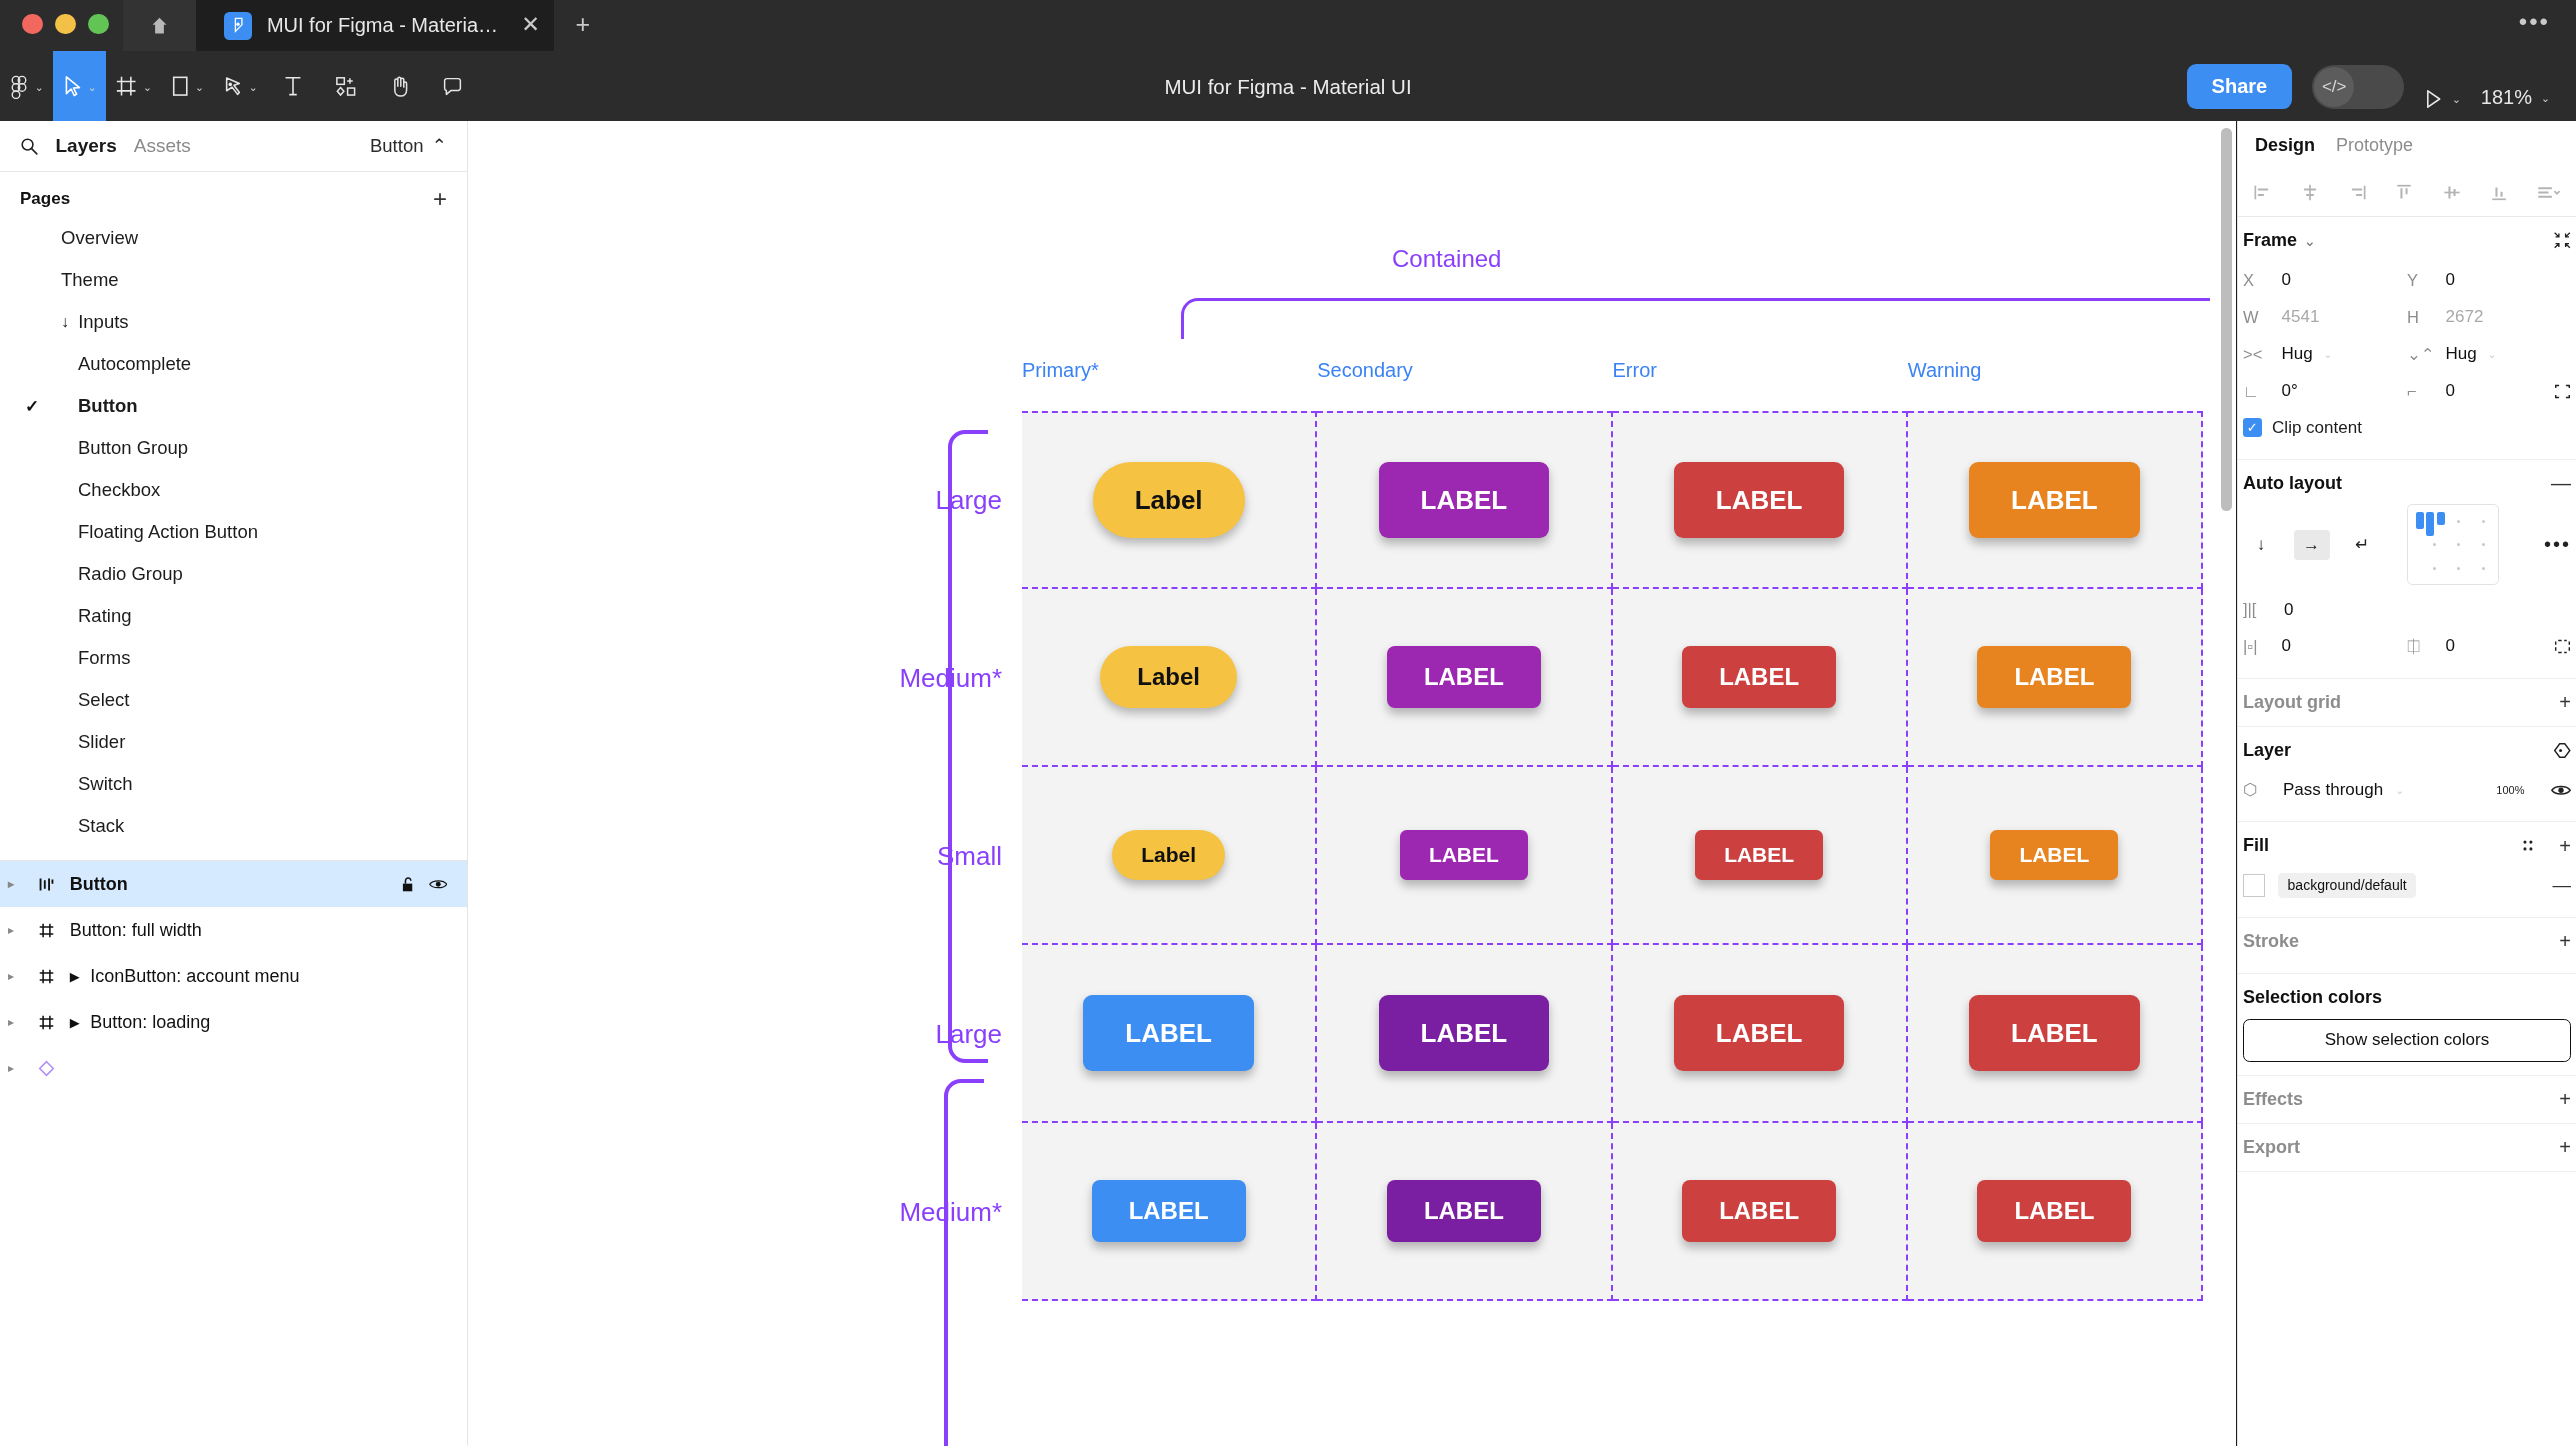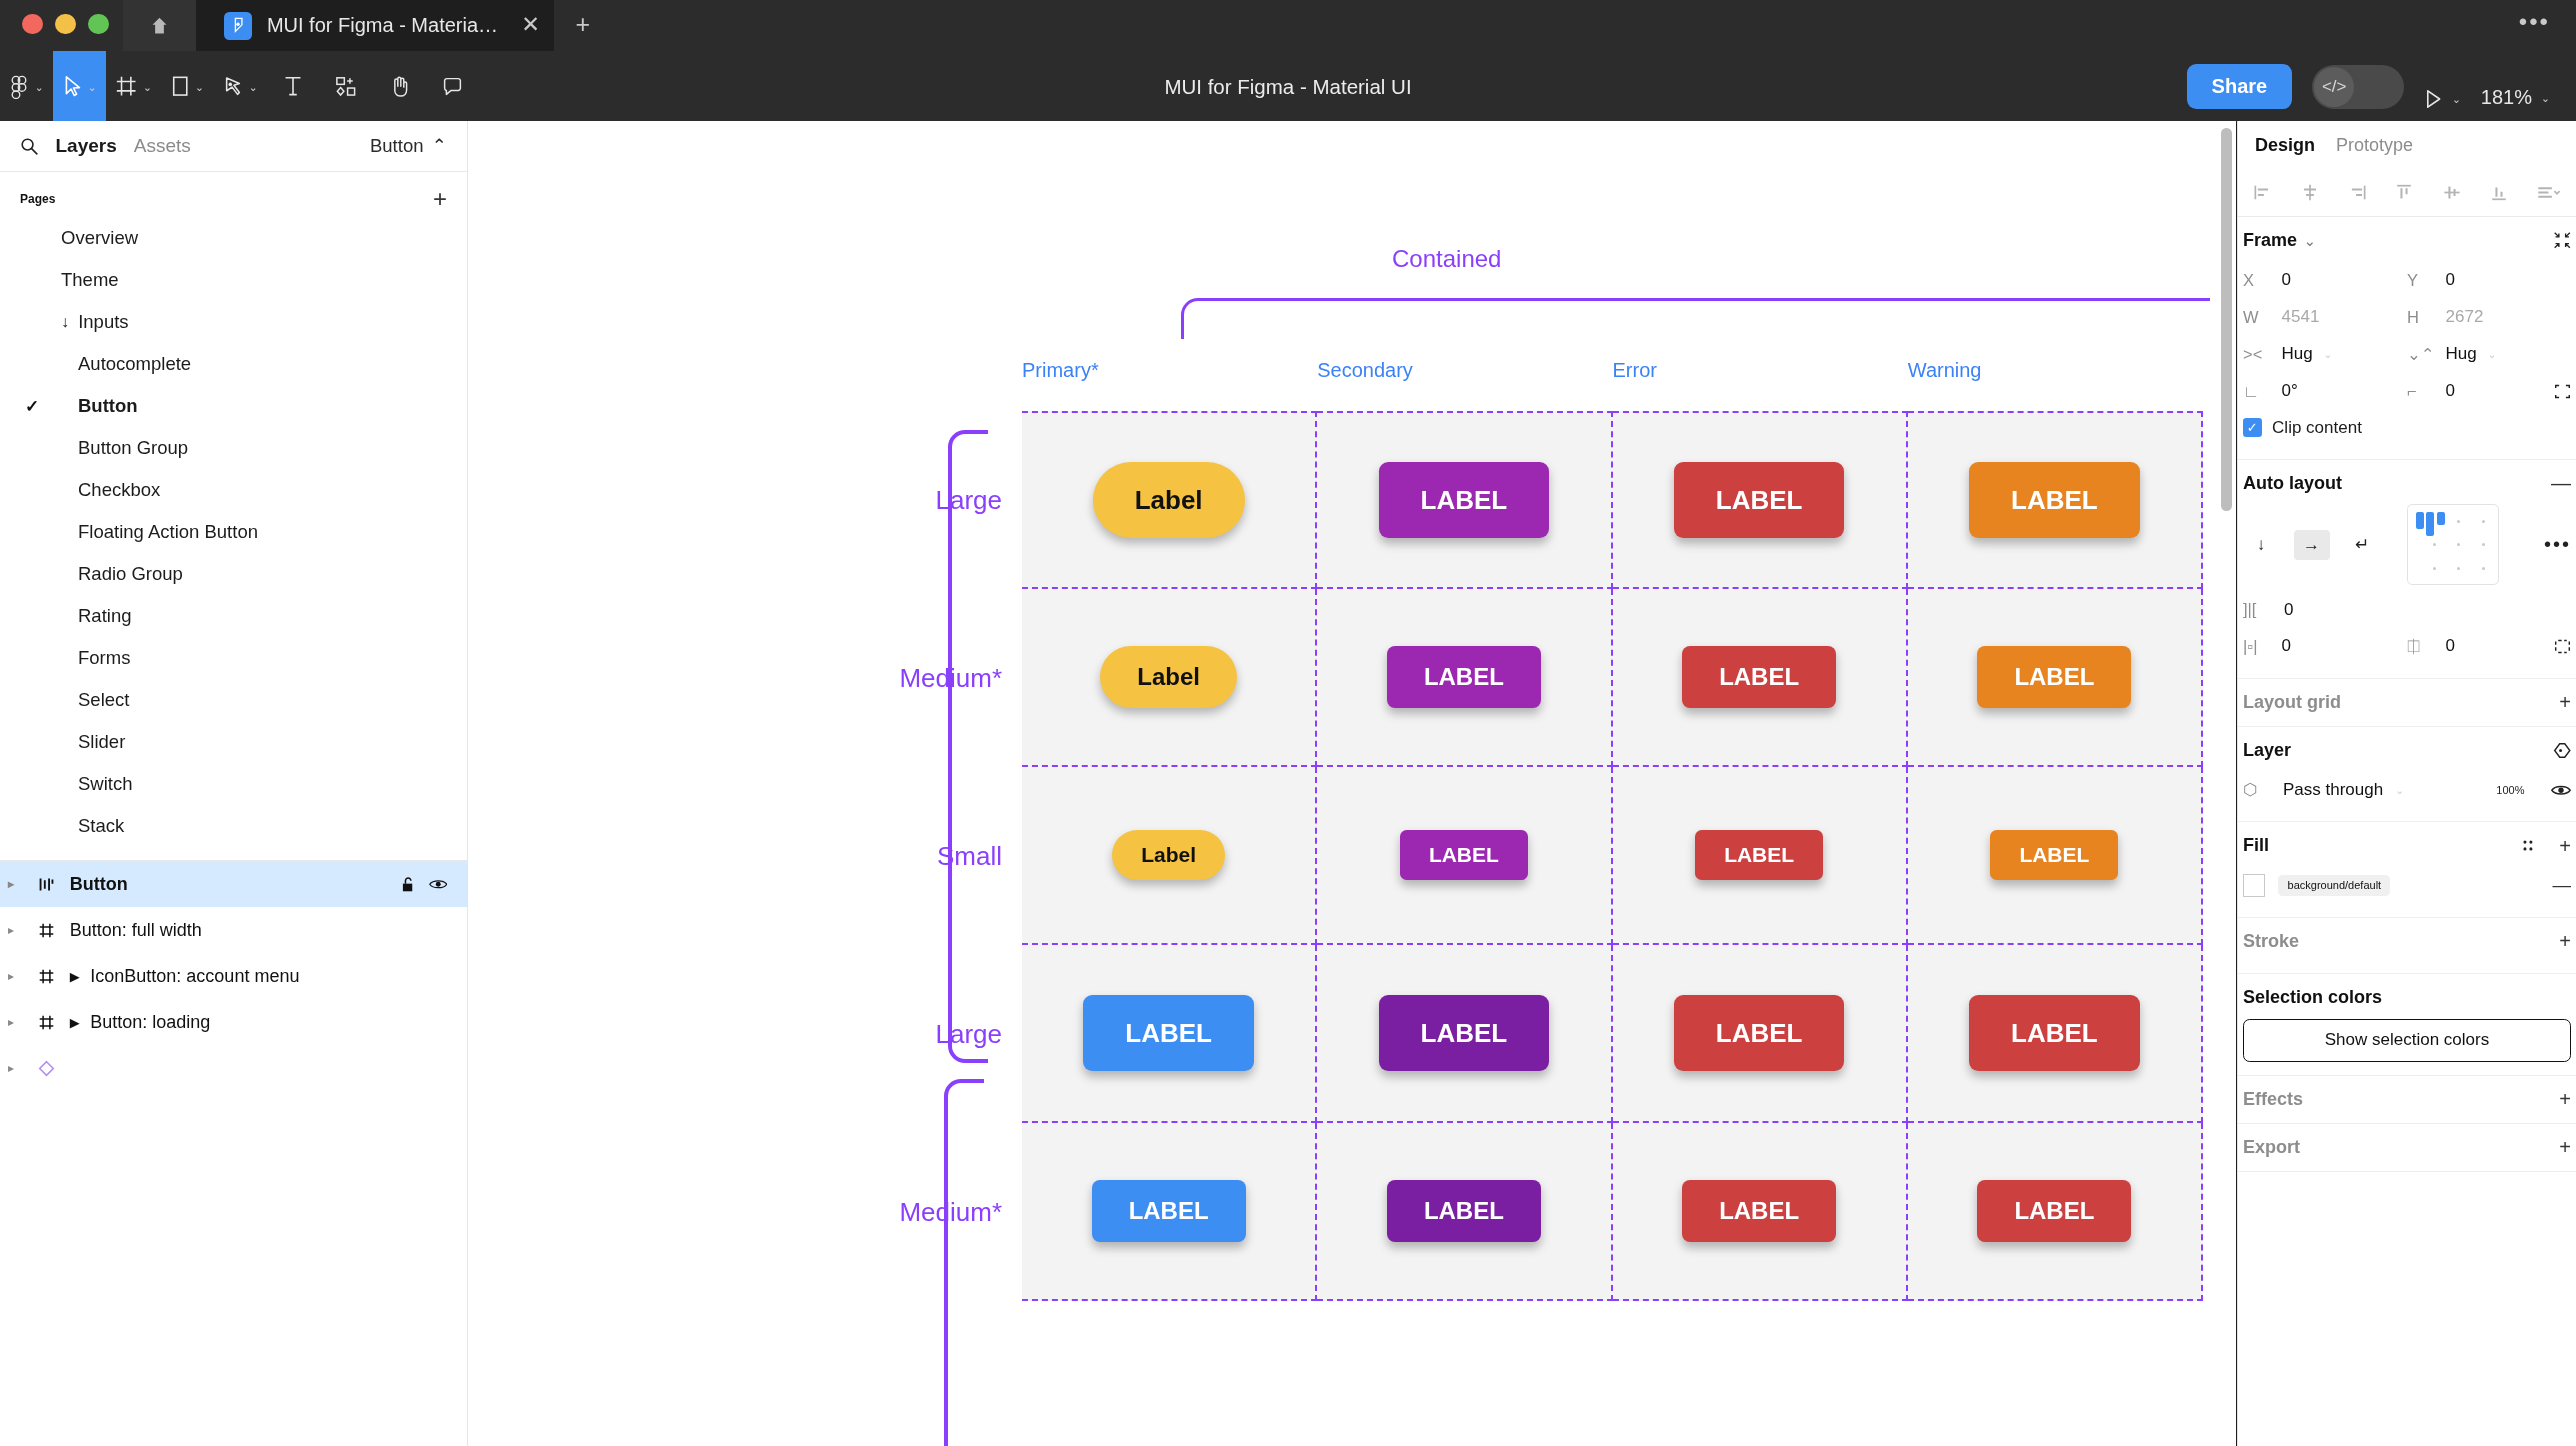--- a/index.html
+++ b/index.html
@@ -89,21 +89,21 @@
   }
   .lp-tab { font-size: 19px; color: #8a8a8a; cursor: pointer; }
   .lp-tab.active { color: #1a1a1a; font-weight: bold; }
   .lp-right-label {
     margin-left: auto; display: flex; align-items: center; gap: 8px;
     font-size: 18.5px; color: #2b2b2b; cursor: pointer;
   }
   .pages-head {
     display: flex; align-items: center; padding: 14.5px 20px 6.6px 20px;
   }
-  .pages-title { font-size: 12px; font-weight: bold; color: #111; }
+  .pages-title { font-size: 17px; font-weight: bold; color: #111; }
   .pages-plus { margin-left: auto; color: #333; font-size: 24px; line-height: 1; cursor: pointer; }
   .page-item {
     height: 42px; display: flex; align-items: center; font-size: 18.5px; color: #1c1c1c;
     padding-left: 32px; cursor: pointer; position: relative;
   }
   .page-item .ck { position: absolute; left: 25px; font-size: 17px; color: #111; }
   .page-item.indent1 { padding-left: 61px; }
   .page-item.indent2 { padding-left: 78px; }
   .page-item.selected { font-weight: bold; }
   .page-item .arrowdown { margin-right: 9.2px; font-size: 16px; }
@@ -223,21 +223,21 @@
     width: 92px; height: 81px; border: 0.7px solid #e2e2e2; border-radius: 5.3px;
     position: relative; margin-left: 12px; flex: 0 0 auto;
   }
   .al-pad .bar { position: absolute; background: #3c8ef3; border-radius: 2px; }
   .al-pad .dot { position: absolute; width: 3.3px; height: 3.3px; border-radius: 50%; background: #c9c9c9; }
   .al-more { margin-left: auto; font-size: 20px; color: #222; letter-spacing: 2px; cursor: pointer; }
   .al-fields { display: flex; align-items: center; gap: 13px; height: 36px; }
   .fill-row { display: flex; align-items: center; gap: 13px; height: 37px; }
   .swatch { width: 22.4px; height: 22.4px; border: 0.7px solid #c9c9c9; background: #fff; flex: 0 0 auto; cursor: pointer; }
   .token {
-    background: #f0f0f0; border-radius: 4.6px; padding: 4.6px 9.2px; font-size: 11px; color: #111;
+    background: #f0f0f0; border-radius: 4.6px; padding: 4.6px 9.2px; font-size: 14px; color: #111;
     cursor: pointer;
   }
   .minus { margin-left: auto; color: #333; font-size: 18.5px; cursor: pointer; }
   .showsel {
     width: 100%; border: 1.3px solid #111; border-radius: 6.6px; background: #fff;
     font-size: 17px; padding: 10.6px 0; text-align: center; cursor: pointer;
     font-family: "Liberation Sans", sans-serif; color: #111;
   }
   .layer-blend { display: flex; align-items: center; gap: 12px; height: 37px; }
   .layer-blend .pct { margin-left: auto; font-size: 11px; }

